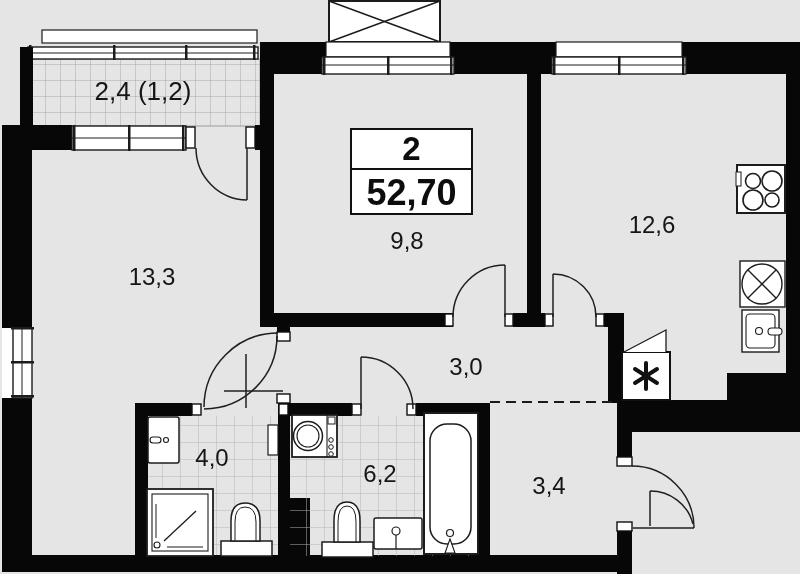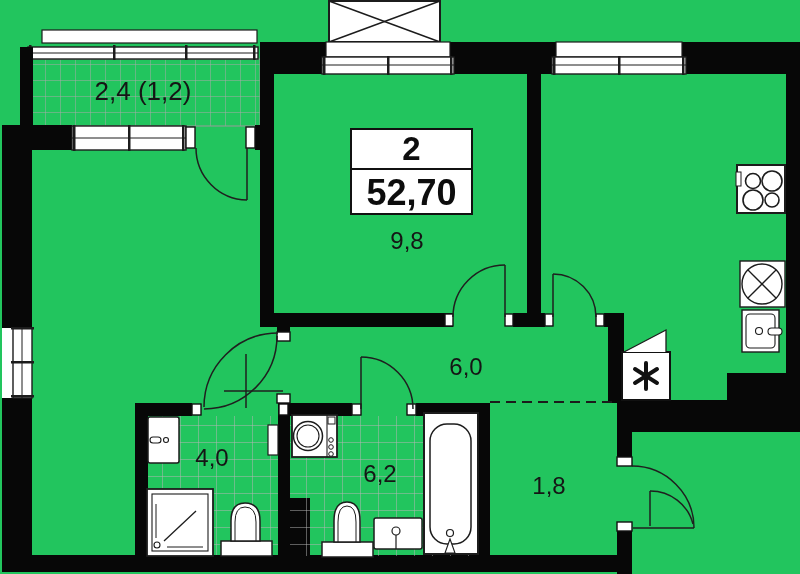--- a/index.html
+++ b/index.html
@@ -1,16 +1,16 @@
 <!DOCTYPE html>
 <html><head>
 <meta charset="utf-8">
 <style>
   html,body{margin:0;padding:0;background:#fff;}
-  #stage{position:relative;width:800px;height:574px;background:#22c55e;overflow:hidden;
+  #stage{position:relative;width:800px;height:574px;background:#e5e5e5;overflow:hidden;
          font-family:"Liberation Sans", sans-serif;}
   #planSvg{position:absolute;left:0;top:0;}
   .room-label{position:absolute;transform:translate(-50%,-50%);color:#151515;
               font-size:24px;font-weight:400;letter-spacing:0px;white-space:nowrap;}
   .room-label.small{font-size:26px;}
   #badge{position:absolute;left:350px;top:128px;width:123px;height:87px;
          border:2px solid #111;background:#fff;box-sizing:border-box;text-align:center;}
   #badge .cell-top{height:38px;line-height:38px;border-bottom:2px solid #111;
                    font-size:33px;font-weight:700;color:#0d0d0d;}
   #badge .cell-bottom{height:45px;line-height:45px;font-size:36px;font-weight:700;color:#0d0d0d;}
@@ -243,24 +243,26 @@
       <line x1="633" y1="528" x2="694" y2="528"></line>
       <line x1="650" y1="491" x2="650" y2="526"></line>
       <path d="M 650 491 A 44 44 0 0 1 693 524"></path>
     </g>
   </g>
 
   <line x1="490" y1="402" x2="617" y2="402" stroke="#1b1b1b" stroke-width="2" stroke-dasharray="10 6"></line>
 </svg>
 
 <div class="room-label small" style="left:143px;top:91px">2,4 (1,2)</div>
+<div class="room-label" style="left:152px;top:277px">13,3</div>
 <div class="room-label" style="left:407px;top:241px">9,8</div>
-<div class="room-label" style="left:466px;top:367px">6,0</div>
+<div class="room-label" style="left:652px;top:225px">12,6</div>
+<div class="room-label" style="left:466px;top:367px">3,0</div>
 <div class="room-label" style="left:212px;top:458px">4,0</div>
 <div class="room-label" style="left:380px;top:474px">6,2</div>
-<div class="room-label" style="left:549px;top:486px">1,8</div>
+<div class="room-label" style="left:549px;top:486px">3,4</div>
 
 <div id="badge">
   <div class="cell-top">2</div>
   <div class="cell-bottom">52,70</div>
 </div>
 
 </div>
 
 </body></html>

